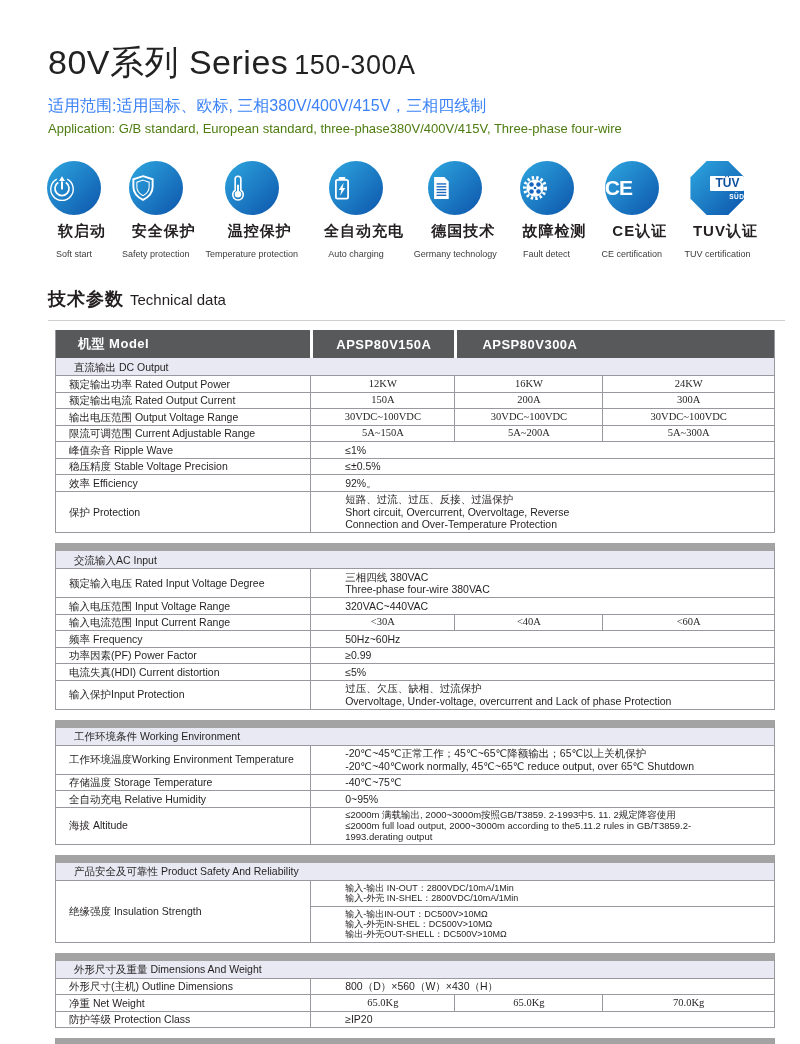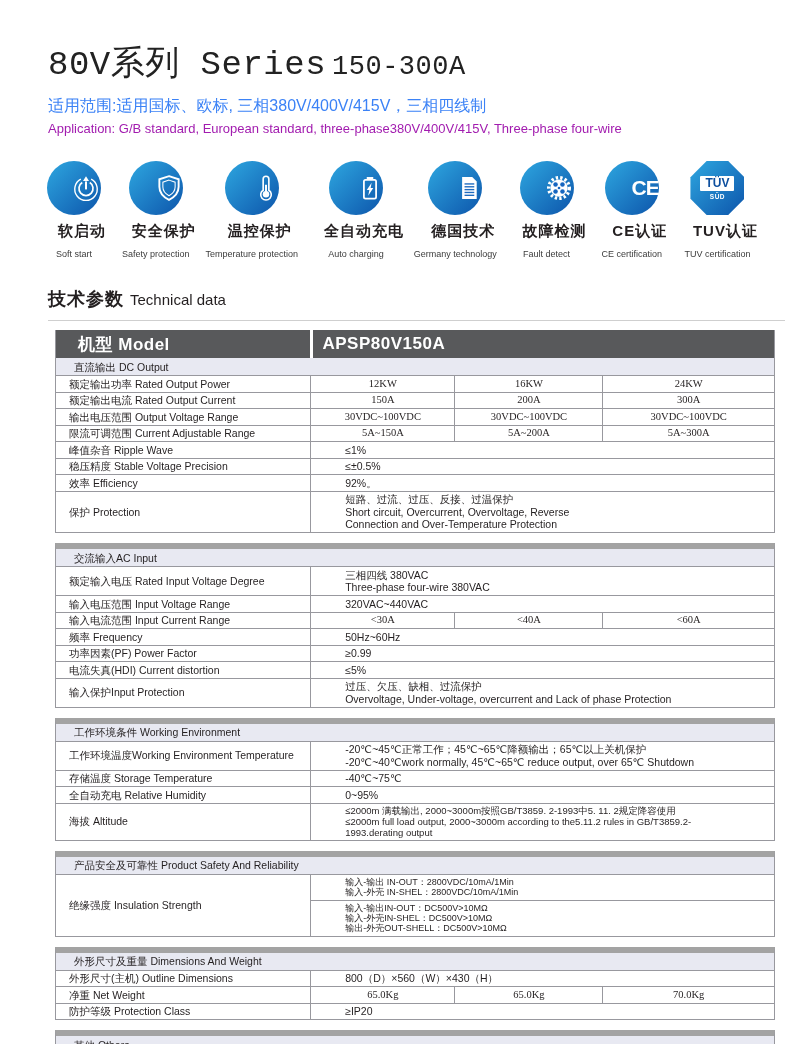--- a/index.html
+++ b/index.html
@@ -15,58 +15,58 @@
   html,body{background:#fff;}
   body{
     width:800px;height:1044px;overflow:hidden;
     font-family:"Liberation Sans","DejaVu Sans",sans-serif;
     color:var(--text);
   }
   .page{position:relative;width:800px;height:1044px;background:#fff;}
 
   
   .header{padding:40px 20px 0 48px;}
-  .title{font-size:34px;font-weight:500;letter-spacing:.5px;color:#222;font-family:Liberation Mono, monospace;}
+  .title{font-size:34px;font-weight:500;letter-spacing:.5px;color:#222;}
   .title .range{font-size:27px;margin-left:6px;}
   .sub-cn{font-size:16px;margin-top:10px;color:#3b82f6;}
-  .sub-en{font-size:13px;margin-top:4px;color:#a21caf;}
+  .sub-en{font-size:13px;margin-top:4px;color:#4d7c0f;}
 
   
   .features{display:flex;justify-content:space-between;align-items:flex-start;margin:25px 42px 0 42px;}
   .feature{display:flex;flex-direction:column;align-items:center;min-width:60px;}
   .icon-circle{
     width:54px;height:54px;border-radius:50%;
     background:linear-gradient(135deg,var(--accent-blue-light),var(--accent-blue-dark));
-    display:flex;align-items:center;justify-content:flex-end;flex:0 0 auto;
+    display:flex;align-items:center;justify-content:flex-start;flex:0 0 auto;
   }
   .icon-octagon{
     width:54px;height:54px;
     clip-path:polygon(30% 0%,70% 0%,100% 30%,100% 70%,70% 100%,30% 100%,0% 70%,0% 30%);
     background:linear-gradient(135deg,var(--accent-blue-light),var(--accent-blue-dark));
-    display:flex;flex-direction:column;align-items:center;justify-content:center;flex:0 0 auto;
+    display:flex;flex-direction:column;align-items:flex-end;justify-content:center;flex:0 0 auto;
   }
   .ce-text{color:#fff;font-size:21px;font-weight:700;letter-spacing:-1px;}
   .tuv-box{background:#fff;color:#0d4f9e;font-weight:700;font-size:12px;line-height:15px;padding:0 5px;border-radius:1px;}
   .tuv-sub{color:#fff;font-size:6.5px;font-weight:700;margin-top:2px;letter-spacing:.5px;}
   .f-cn{font-size:15px;font-weight:700;margin-top:7px;white-space:nowrap;letter-spacing:1px;margin-left:16px;}
   .f-en{font-size:9px;margin-top:8px;color:#3c3c3c;white-space:nowrap;}
 
   
   .tech-title{margin:28px 20px 0 48px;font-size:18px;font-weight:700;letter-spacing:1px;}
   .tech-title .en{font-weight:400;font-size:15px;letter-spacing:0;}
   .tech-rule{height:1px;background:#cfcfcf;margin:9px 15px 0 48px;}
 
   
   .tables{margin:9px 25px 0 55px;width:720px;font-size:10.5px;}
-  .block{border:1px solid var(--table-line);border-top:6px solid #a3a3a3;margin-bottom:10px;background:#fff;}
+  .block{border:1px solid var(--table-line);border-top:8px solid #a3a3a3;margin-bottom:10px;background:#fff;}
   .block.first{border-top:none;}
   .model-header{
     display:grid;grid-template-columns:35.4% 20.1% 20.6% 23.9%;
     background:var(--table-header-bg);color:var(--table-header-text);
-    height:28px;align-items:center;font-weight:700;font-size:17px;
+    height:28px;align-items:center;font-weight:700;font-size:13px;
   }
   .mh-label{padding-left:22px;letter-spacing:.5px;}
   .mh-model{height:100%;display:flex;align-items:center;justify-content:center;border-left:3px solid #fff;letter-spacing:.5px;}
   .section-row{background:var(--section-row-bg);padding:2.5px 6px 2.5px 18px;line-height:12px;}
   .trow{display:grid;grid-template-columns:35.4% 20.1% 20.6% 23.9%;border-top:1px solid var(--table-line);min-height:15.5px;}
   .trow > :not(:first-child){border-left:1px solid var(--table-line);}
   .cell{padding:1.5px 6px;display:flex;line-height:12.5px;align-items:center;}
   .cell.lbl{padding-left:13px;}
   .cell.val{justify-content:center;text-align:center;font-family:Liberation Serif, serif;}
   .cell.span{grid-column:2/5;flex-direction:column;align-items:flex-start;justify-content:center;padding-left:34px;}
@@ -180,20 +180,21 @@
     </div>
 
   <h2 class="tech-title"><span>技术参数</span> <span class="en">Technical data</span></h2>
   <div class="tech-rule"></div>
 
   <div class="tables">
       <div class="block first">
         <div class="model-header">
           <div class="mh-label">机型 Model</div>
           <div class="mh-model">APSP80V150A</div>
+          <div class="mh-model">APSP80V300A</div>
         </div>
         <div class="section-row">直流输出 DC Output</div>
         <div class="trow">
           <div class="cell lbl">额定输出功率 Rated Output Power</div>
           <div class="cell val">12KW</div>
           <div class="cell val">16KW</div>
           <div class="cell val">24KW</div>
         </div>
         <div class="trow">
           <div class="cell lbl">额定输出电流 Rated Output Current</div>

